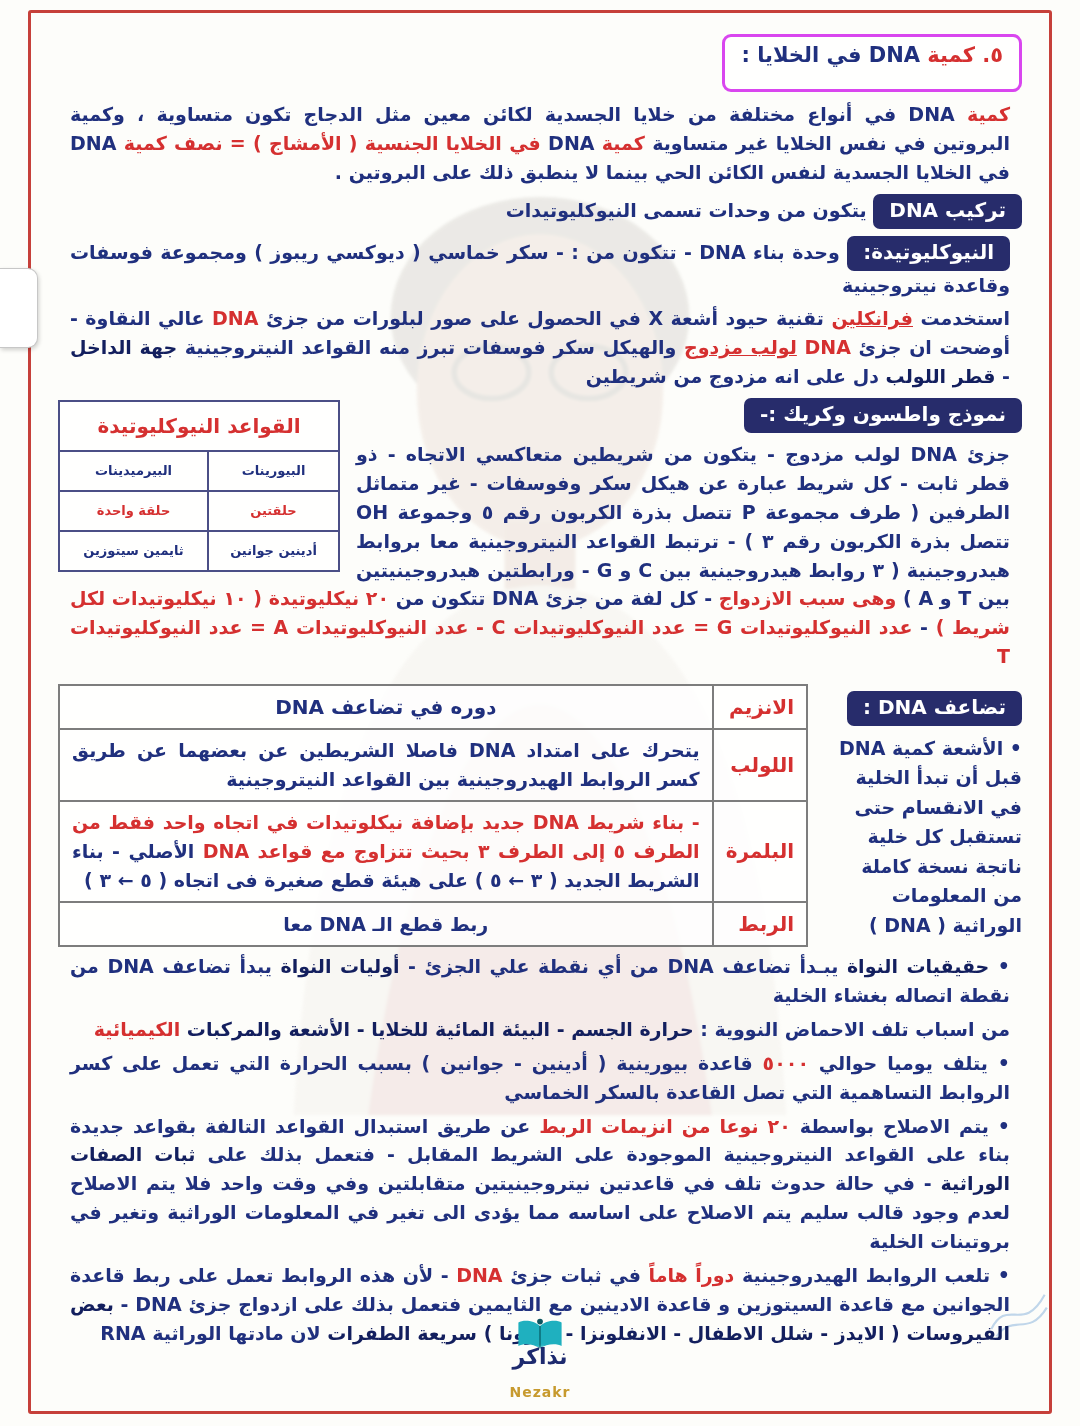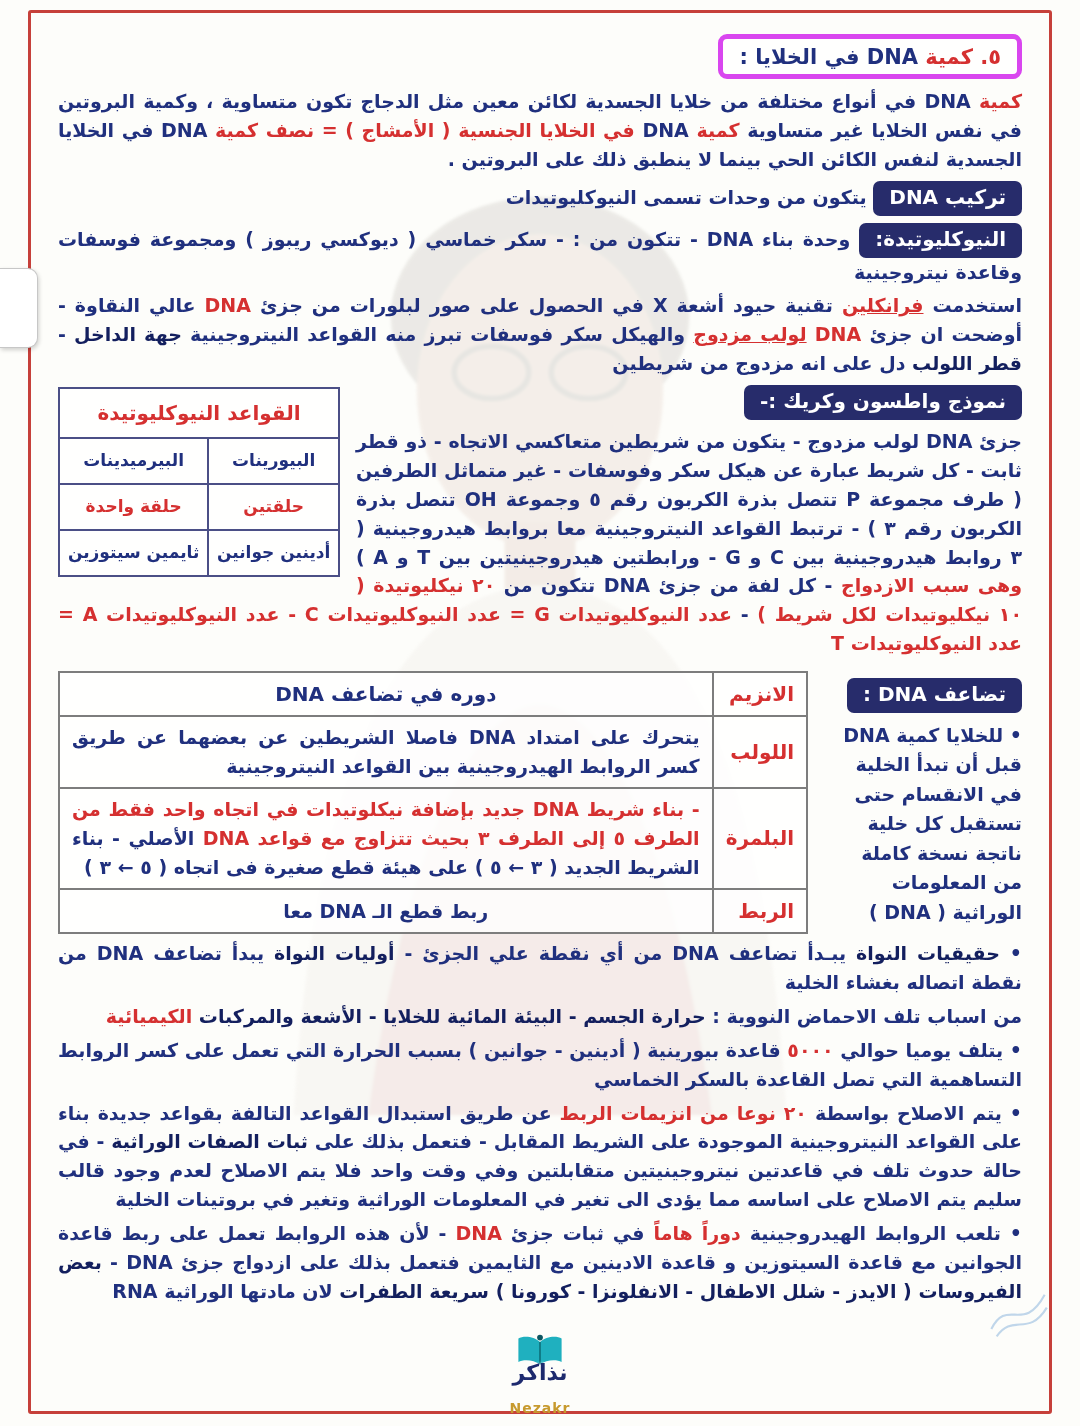--- a/index.html
+++ b/index.html
@@ -49,40 +49,40 @@
     position:absolute;top:34px;right:58px;left:58px;bottom:18px;
     z-index:2;
     font-size:19px;line-height:1.52;
     text-align:justify;
   }
   .seg-r{color:var(--red);}
   .seg-b{color:var(--navy-dark);}
   .seg-ru{color:var(--red);text-decoration:underline;}
   .title-row{text-align:right;margin-bottom:8px;}
   .title-box{
-    display:inline-block;border:5px solid #d946ef;border-radius:9px;
-    padding:3px 16px 0;font-size:21px;font-weight:800;
+    display:inline-block;border:3px solid #d946ef;border-radius:9px;
+    padding:3px 16px 17px;font-size:21px;font-weight:800;
     background:rgba(255,255,255,.75);
   }
   .badge{
     display:inline-block;background:var(--badge);color:#fff;
     border-radius:7px;padding:2px 16px 5px;font-size:20px;font-weight:700;
     line-height:1.4;
   }
-  .para{margin:5px 0;}
+  .para{margin:5px 12px;}
   .badge-line{margin:7px 0;text-align:right;}
   .bullet::before{content:"•  ";}
   
   .bases{
     float:left;width:282px;margin:4px 16px 8px 0;
     border-collapse:collapse;text-align:center;
     background:rgba(255,255,255,.82);
   }
   .bases td{
-    border:2px solid #4b4f86;padding:9px 6px;font-size:17px;font-weight:700;
+    border:2px solid #4b4f86;padding:9px 6px;font-size:13px;font-weight:700;
   }
   .bases .bases-title{color:var(--red);font-size:20px;}
   .bases .red-row td{color:var(--red);}
   .clear{clear:both;}
   
   .rep-row{display:flex;gap:18px;margin-top:8px;align-items:flex-start;}
   .rep-side{flex:0 0 196px;}
   .rep-text{font-size:19px;line-height:1.55;margin-top:8px;text-align:right;}
   .enz-wrap{flex:1;}
   .enz{
@@ -90,21 +90,21 @@
   }
   .enz td{
     border:2px solid #7d7d7d;padding:6px 12px;font-size:19px;font-weight:700;
     vertical-align:middle;
   }
   .enz .enz-name{width:94px;text-align:right;color:var(--red);font-size:20px;}
   .enz .enz-head-role{text-align:center;color:var(--navy);font-size:20px;}
   .enz tr:last-child .enz-role{text-align:center;}
   
   .footer{
-    position:absolute;left:0;right:0;bottom:10px;text-align:center;z-index:2;
+    position:absolute;left:0;right:0;bottom:26px;text-align:center;z-index:2;
     line-height:1.1;
   }
   .brand-ar{font-size:22px;font-weight:800;color:#1d2a6e;margin-top:-12px;text-shadow:0 0 3px #fff;}
   .brand-en{font-size:14px;font-weight:700;color:#c79a2e;letter-spacing:1px;margin-top:15px;}
 </style>
 </head>
 <body>
 
 <div class="page">
 
@@ -171,21 +171,21 @@
     </p>
     <p class="para"><span>جزئ </span><span>DNA</span><span> لولب مزدوج - يتكون من شريطين متعاكسي الاتجاه - ذو قطر ثابت - كل شريط عبارة عن هيكل سكر وفوسفات - غير متماثل الطرفين ( طرف مجموعة P تتصل بذرة الكربون رقم ٥ وجموعة OH تتصل بذرة الكربون رقم ٣ ) - ترتبط القواعد النيتروجينية معا بروابط هيدروجينية ( ٣ روابط هيدروجينية بين C و G - ورابطتين هيدروجينيتين بين T و A ) </span><span class="seg-r">وهى سبب الازدواج</span><span> - كل لفة من جزئ DNA تتكون من </span><span class="seg-r">٢٠ نيكليوتيدة ( ١٠ نيكليوتيدات لكل شريط )</span><span> - </span><span class="seg-r">عدد النيوكليوتيدات G = عدد النيوكليوتيدات C - عدد النيوكليوتيدات A = عدد النيوكليوتيدات T</span></p>
 
     <div class="clear"></div>
 
     <div class="rep-row">
       <div class="rep-side">
         <div class="badge-line">
           <span class="badge">تضاعف DNA :</span>
         </div>
-        <div class="rep-text bullet"><span>للخلايا كمية </span><span>DNA</span><span> قبل أن تبدأ الخلية في الانقسام حتى تستقبل كل خلية ناتجة نسخة كاملة من المعلومات الوراثية ( DNA )</span></div>
+        <div class="rep-text bullet"><span>الأشعة كمية </span><span>DNA</span><span> قبل أن تبدأ الخلية في الانقسام حتى تستقبل كل خلية ناتجة نسخة كاملة من المعلومات الوراثية ( DNA )</span></div>
       </div>
       <div class="enz-wrap">
         <table class="enz">
           <tbody>
             <tr>
               <td class="enz-name">الانزيم</td>
               <td class="enz-role enz-head-role">دوره في تضاعف DNA</td>
             </tr>
             <tr>
               <td class="enz-name">اللولب</td>

